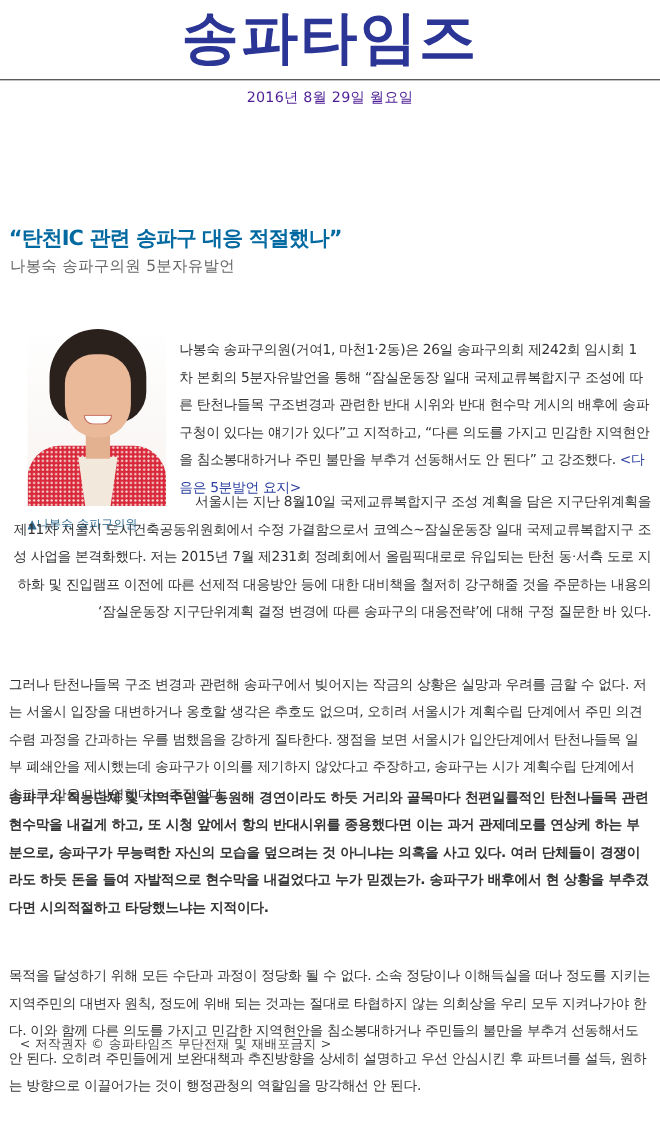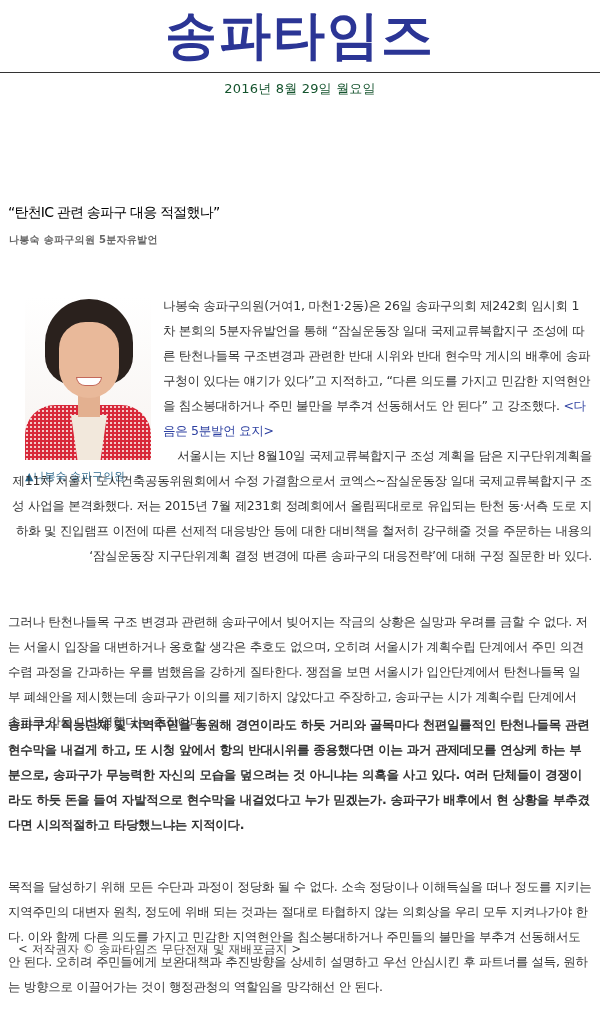--- a/index.html
+++ b/index.html
@@ -9,30 +9,30 @@
     .masthead { position: absolute; left: 0; top: 0; width: 600px; height: 73px; }
     .logo {
       position: absolute; left: 0; right: 0; top: 2px; text-align: center;
       font-family: "DejaVu Sans", sans-serif; font-weight: bold;
       font-size: 52px; letter-spacing: 2px; line-height: 66px;
       color: #2b3595;
     }
     .rule { position: absolute; left: 0; top: 72px; width: 600px; height: 1px; background: #333; }
     .dateline {
       position: absolute; left: 0; right: 0; top: 80px; text-align: center;
-      font-size: 13px; color: #14532d; letter-spacing: 0.2px;
+      font-size: 13px; color: #4c1d95; letter-spacing: 0.2px;
     }
 
     .headline {
       position: absolute; left: 8px; top: 204px;
-      font-size: 14px; font-weight: normal; color: #000000; letter-spacing: -0.8px;
+      font-size: 19px; font-weight: bold; color: #0369a1; letter-spacing: -0.8px;
     }
     .subhead {
       position: absolute; left: 9px; top: 233px;
-      font-size: 10px; font-weight: bold; color: #666; letter-spacing: 0.3px;
+      font-size: 14px; font-weight: normal; color: #666; letter-spacing: 0.3px;
     }
 
     .photo {
       position: absolute; left: 25px; top: 297px; width: 126px; height: 163px;
       background: linear-gradient(#ffffff, #f7f3f0);
       overflow: hidden;
     }
     .photo .hair {
       position: absolute; left: 20px; top: 2px; width: 88px; height: 86px;
       background: #2a211d; border-radius: 46px 46px 30px 30px;
@@ -58,21 +58,21 @@
     .photo .blouse {
       position: absolute; left: 46px; top: 118px; width: 36px; height: 50px;
       background: #f2e8dc; clip-path: polygon(0 0, 100% 0, 80% 100%, 20% 100%);
     }
     .caption {
       position: absolute; left: 25px; top: 469px; font-size: 11px; color: #2e6a8e;
     }
 
     .body-text { font-size: 12.5px; color: #333; line-height: 25px; letter-spacing: -0.3px; }
     .para { position: absolute; }
-    .p1 { left: 163px; top: 293px; width: 428px; }
+    .p1 { left: 163px; top: 305px; width: 428px; }
     .p2 { left: 8px; top: 443px; width: 584px; text-indent: 155px; text-align: right; }
     .p3 { left: 8px; top: 591px; width: 584px; margin-top: 18px; }
     .p4 { left: 8px; top: 712px; width: 584px; font-weight: bold; }
     .p5 { left: 8px; top: 833px; width: 584px; margin-top: 41px; }
     .link { color: #2c3fa0; }
 
     .copyright {
       position: absolute; left: 18px; top: 942px;
       font-size: 11.5px; color: #444; letter-spacing: 0.3px;
     }

